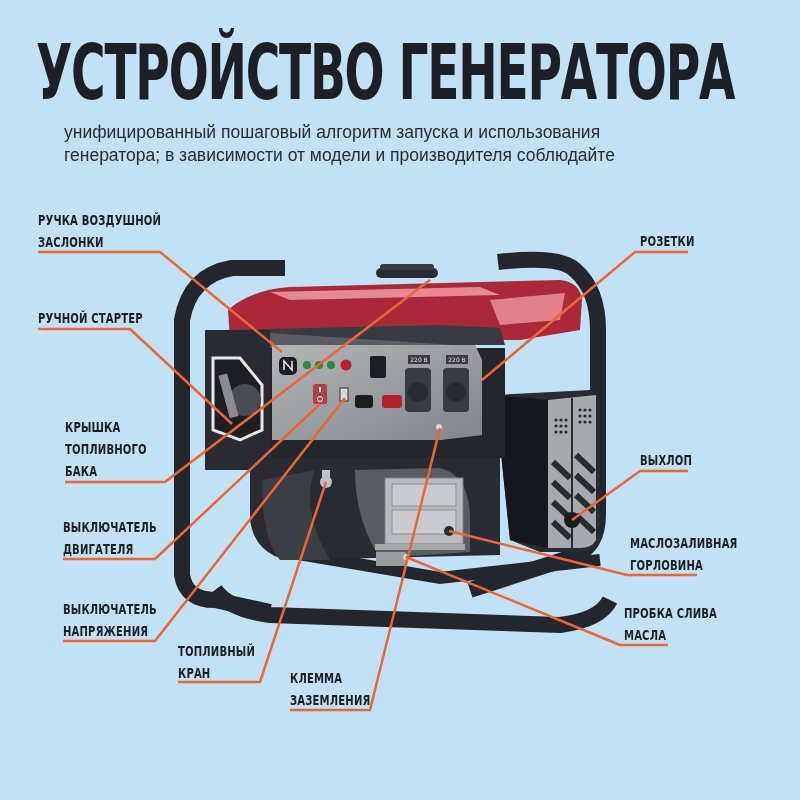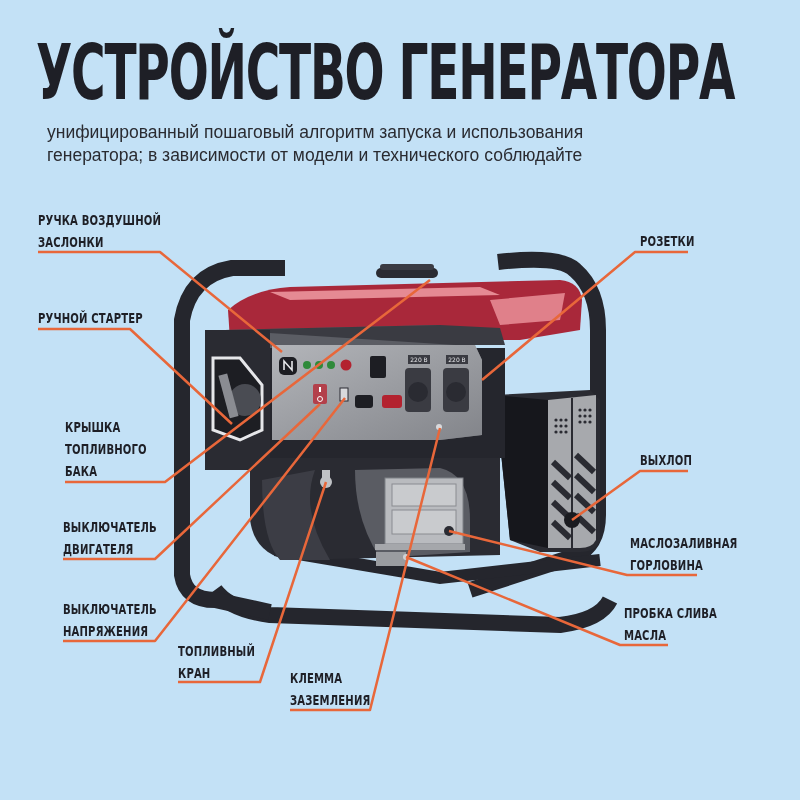--- a/index.html
+++ b/index.html
@@ -14,21 +14,21 @@
     position: absolute; left: 36px; top: 28px; width: 740px;
     font-family: "DejaVu Sans", sans-serif;
     font-weight: bold;
     font-size: 76px; line-height: 90px;
     letter-spacing: -2px;
     transform: scaleX(0.62); transform-origin: left top;
     white-space: nowrap;
     color: #1e1f26;
   }
   .subtitle {
-    position: absolute; left: 47px; top: 121px; width: 700px;
+    position: absolute; left: 64px; top: 121px; width: 700px;
     font-size: 17.5px; line-height: 23px; color: #2a2b31;
   }
   .subtitle span { display: block; white-space: nowrap; }
   svg.art { position: absolute; left: 0; top: 0; width: 800px; height: 800px; }
   .label {
     position: absolute;
     font-family: "DejaVu Sans", sans-serif;
     font-weight: bold;
     font-size: 14px; line-height: 22px;
     color: #1e1f26;
@@ -38,21 +38,21 @@
   }
   .label span { display: block; }
 </style>
 </head>
 <body>
 
 <div class="title">УСТРОЙСТВО ГЕНЕРАТОРА</div>
 
 <div class="subtitle">
   <span>унифицированный пошаговый алгоритм запуска и использования</span>
-  <span>генератора; в зависимости от модели и технического соблюдайте</span>
+  <span>генератора; в зависимости от модели и производителя соблюдайте</span>
 </div>
 
 <svg class="art" viewBox="0 0 800 800">
 
   <g>
 
     <path d="M498 262 Q560 255 575 270 Q598 290 598 330 L598 515 Q598 545 575 556 L470 590" fill="none" stroke="#25262d" stroke-width="16" stroke-linejoin="round"></path>
 
     <path d="M215 590 Q230 610 270 615 L560 625 Q600 620 610 600" fill="none" stroke="#25262d" stroke-width="16"></path>
     <path d="M275 550 L440 578 L600 560" fill="none" stroke="#25262d" stroke-width="12"></path>

